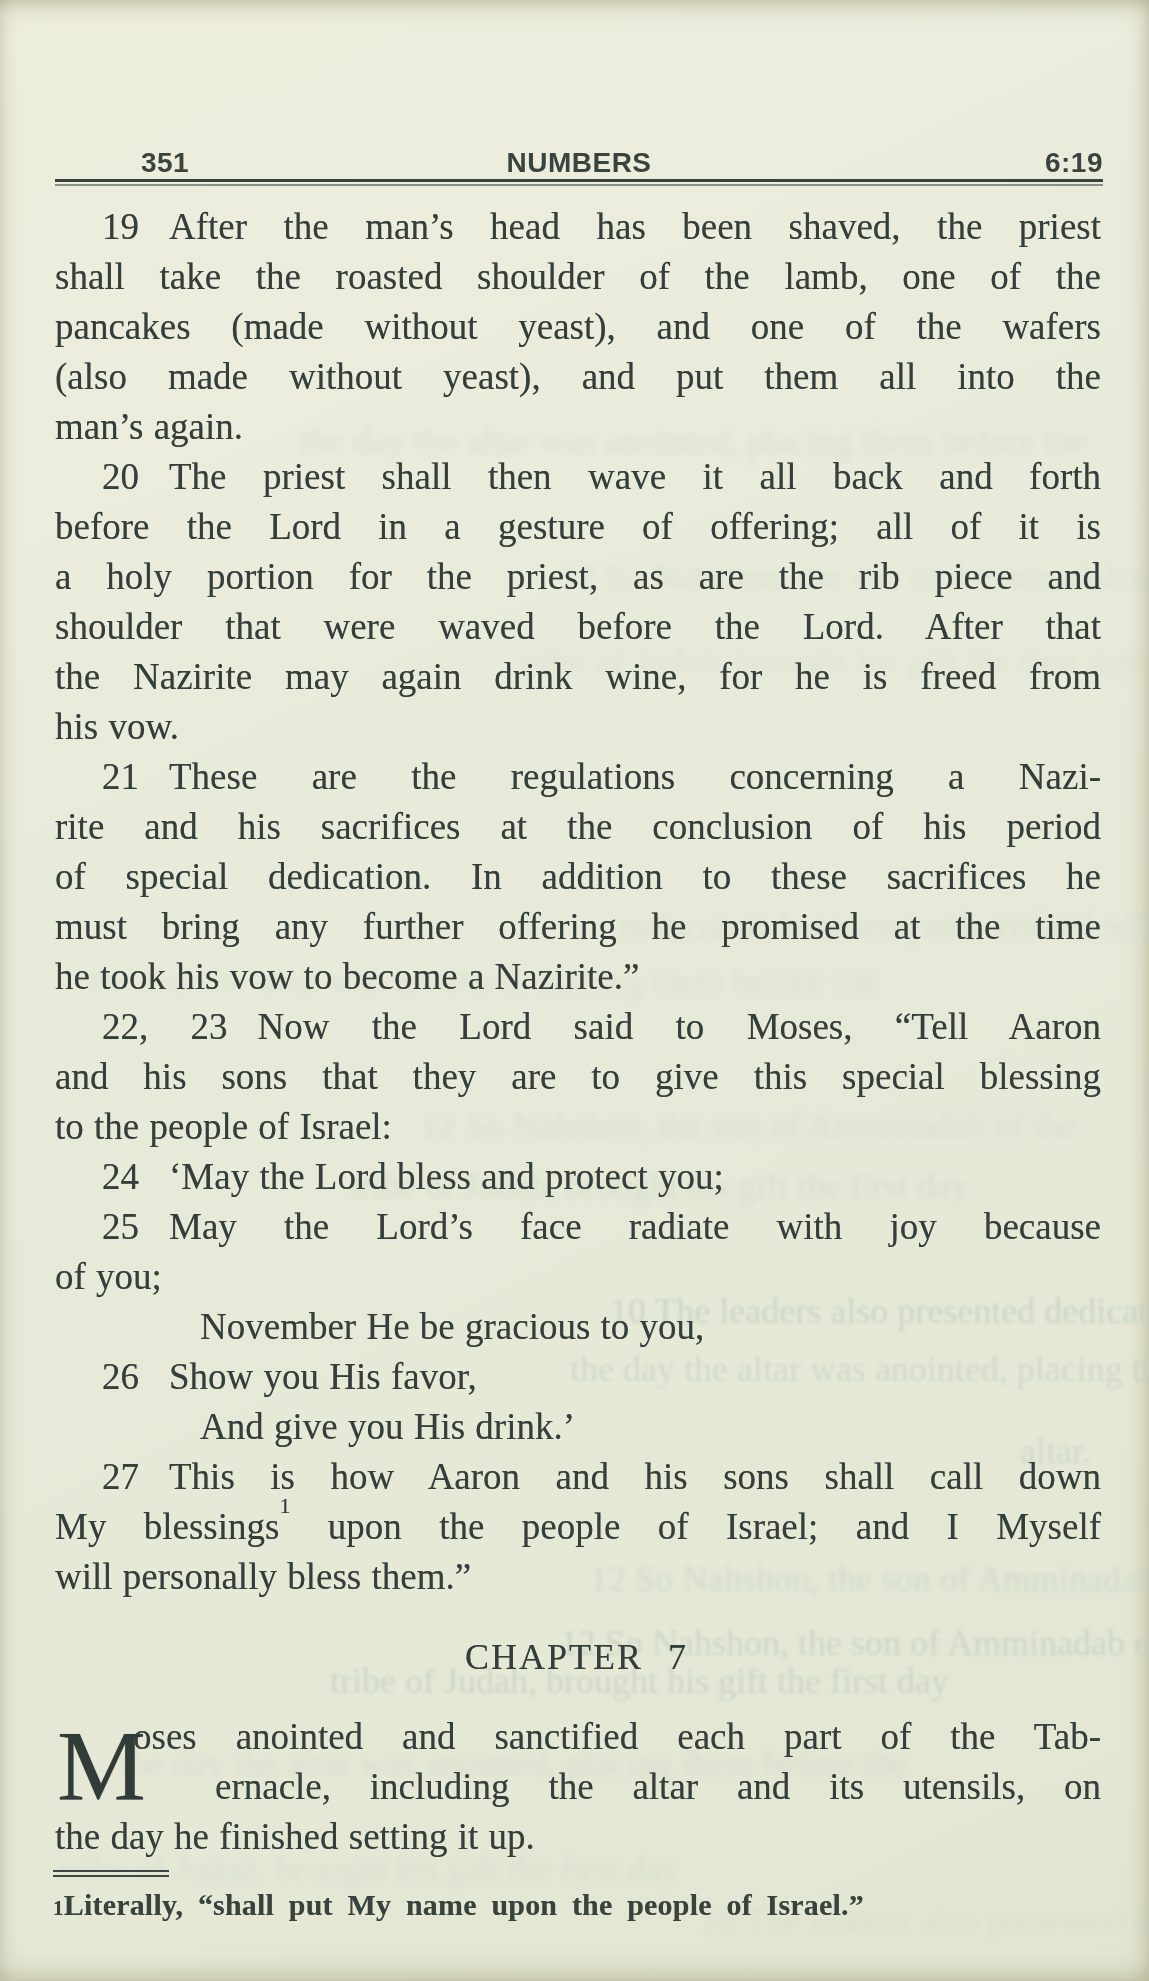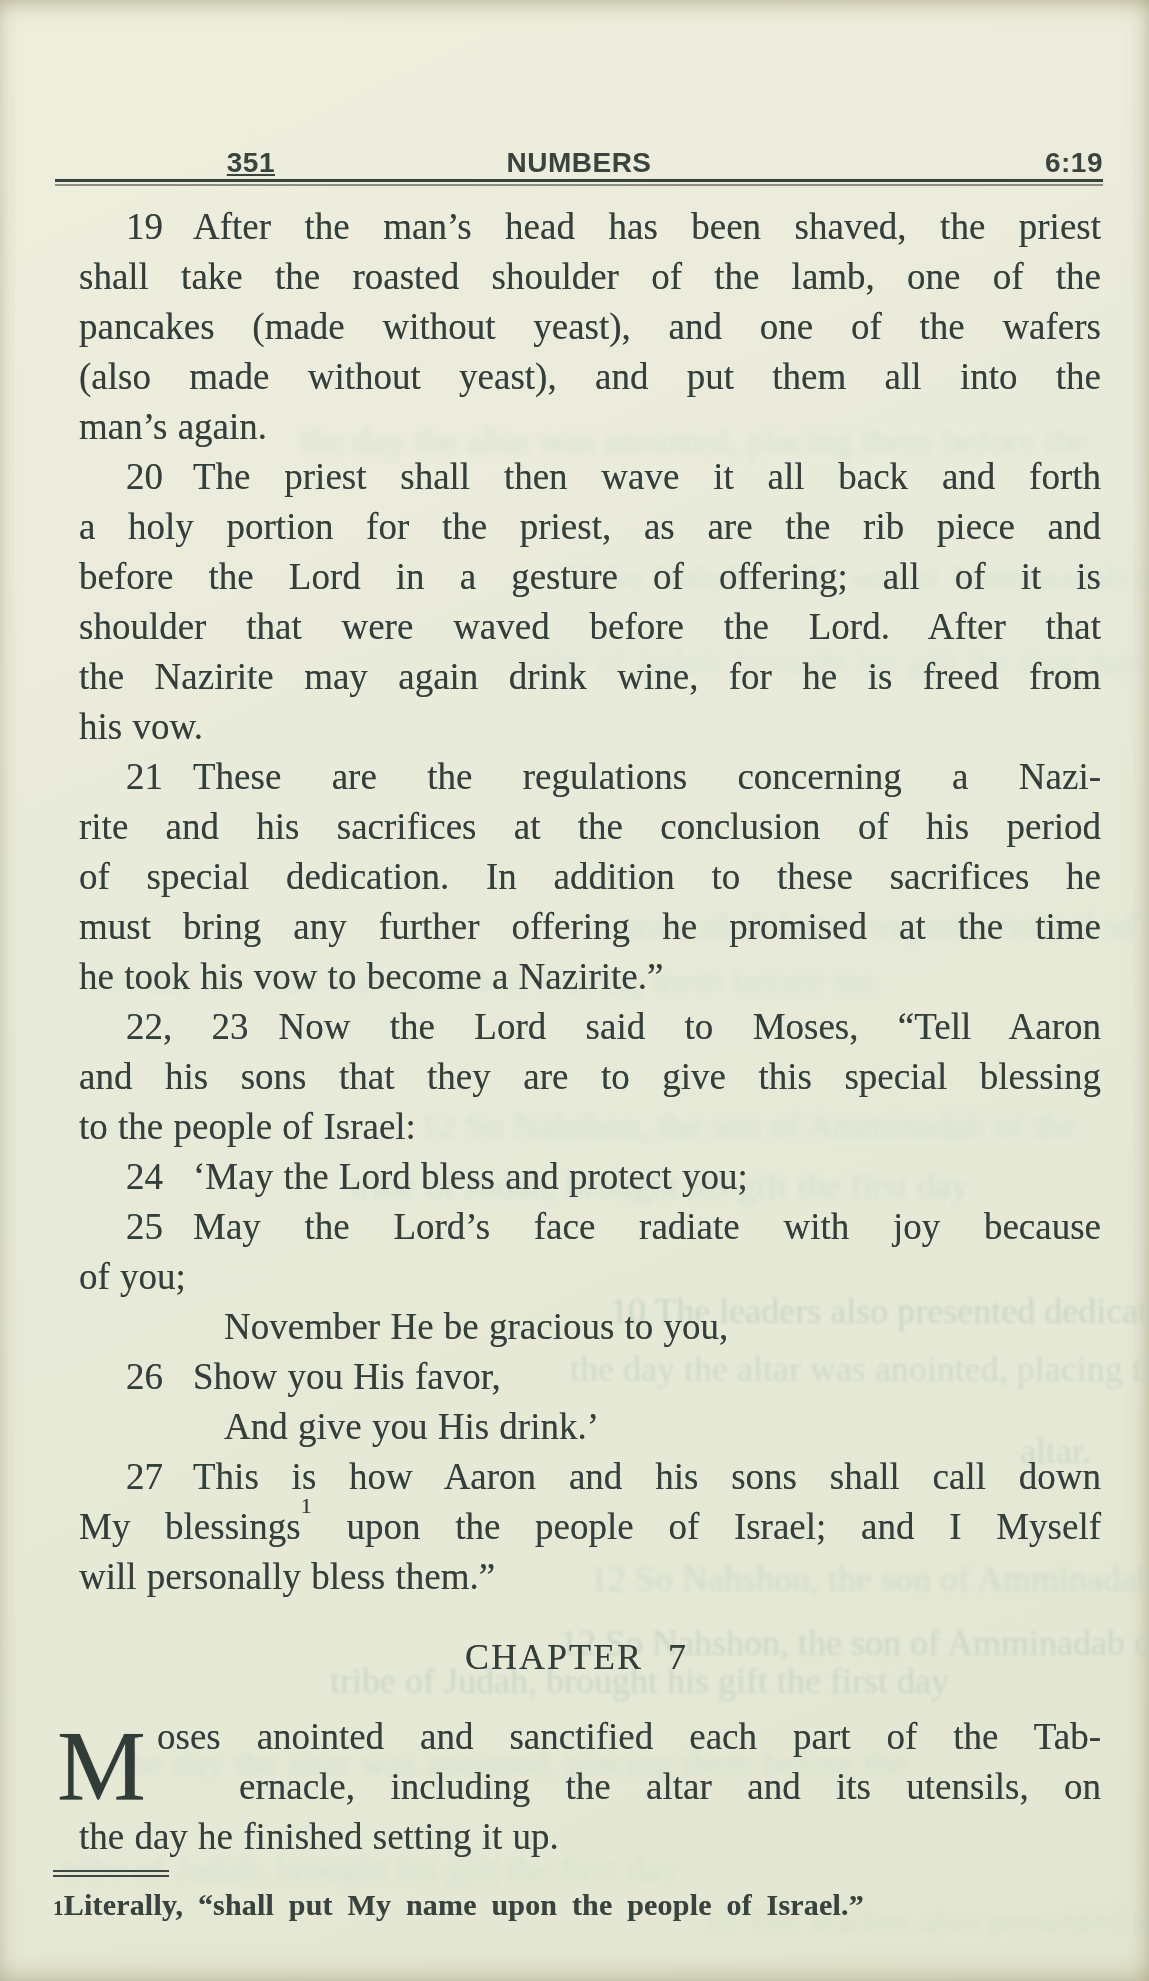--- a/index.html
+++ b/index.html
@@ -24,32 +24,32 @@
     font-family:"Liberation Serif","DejaVu Serif",serif;
     color:#c2d0c3;
   }
   
   .pg-header{
     position:absolute;left:55px;right:46px;top:147px;z-index:1;
     display:flex;align-items:baseline;
     font-family:"Liberation Sans","DejaVu Sans",sans-serif;
     font-weight:700;font-size:28px;color:#3a443f;letter-spacing:.5px;
   }
-  .h-left{width:220px;text-align:right;text-decoration:underline;}
+  .h-left{width:220px;text-align:center;}
   .h-center{flex:1;text-align:center;}
   .h-right{width:220px;text-align:right;}
   .head-rule{position:absolute;left:55px;right:46px;top:179px;z-index:1;border-top:3px solid #39433e;}
   .head-rule::after{content:"";display:block;margin-top:2px;border-top:2px solid rgba(57,67,62,.55);}
   
   .verses{
     position:absolute;left:55px;top:202px;width:1046px;z-index:1;
     font-size:37px;line-height:50px;word-spacing:1px;
     text-shadow:0 0 .6px rgba(52,62,59,.55);
   }
-  .bline{height:50px;text-align:justify;text-align-last:justify;margin-left:24px;}
+  .bline{height:50px;text-align:justify;text-align-last:justify;}
   .bline.lastline{text-align-last:left;}
   .bline.vstart{padding-left:47px;}
   .bline.poem{padding-left:145px;}
   .vnum{padding-right:30px;}
   .supref{font-size:22px;line-height:0;position:relative;top:-13px;}
   
   .chapter-heading{
     position:absolute;left:4px;right:0;top:1636px;z-index:1;
     text-align:center;font-size:36px;letter-spacing:2px;word-spacing:14px;
     color:#333d39;text-shadow:0 0 .6px rgba(52,62,59,.55);
@@ -107,22 +107,22 @@
   </div>
   <div class="head-rule"></div>
 
   <div class="verses">
       <div class="bline vstart"><span class="vnum">19</span>After the man’s head has been shaved, the priest</div>
       <div class="bline">shall take the roasted shoulder of the lamb, one of the</div>
       <div class="bline">pancakes (made without yeast), and one of the wafers</div>
       <div class="bline">(also made without yeast), and put them all into the</div>
       <div class="bline lastline">man’s again.</div>
       <div class="bline vstart"><span class="vnum">20</span>The priest shall then wave it all back and forth</div>
+      <div class="bline">before the Lord in a gesture of offering; all of it is</div>
       <div class="bline">a holy portion for the priest, as are the rib piece and</div>
-      <div class="bline">before the Lord in a gesture of offering; all of it is</div>
       <div class="bline">shoulder that were waved before the Lord. After that</div>
       <div class="bline">the Nazirite may again drink wine, for he is freed from</div>
       <div class="bline lastline">his vow.</div>
       <div class="bline vstart"><span class="vnum">21</span>These are the regulations concerning a Nazi-</div>
       <div class="bline">rite and his sacrifices at the conclusion of his period</div>
       <div class="bline">of special dedication. In addition to these sacrifices he</div>
       <div class="bline">must bring any further offering he promised at the time</div>
       <div class="bline lastline">he took his vow to become a Nazirite.”</div>
       <div class="bline vstart"><span class="vnum">22, 23</span>Now the Lord said to Moses, “Tell Aaron</div>
       <div class="bline">and his sons that they are to give this special blessing</div>

